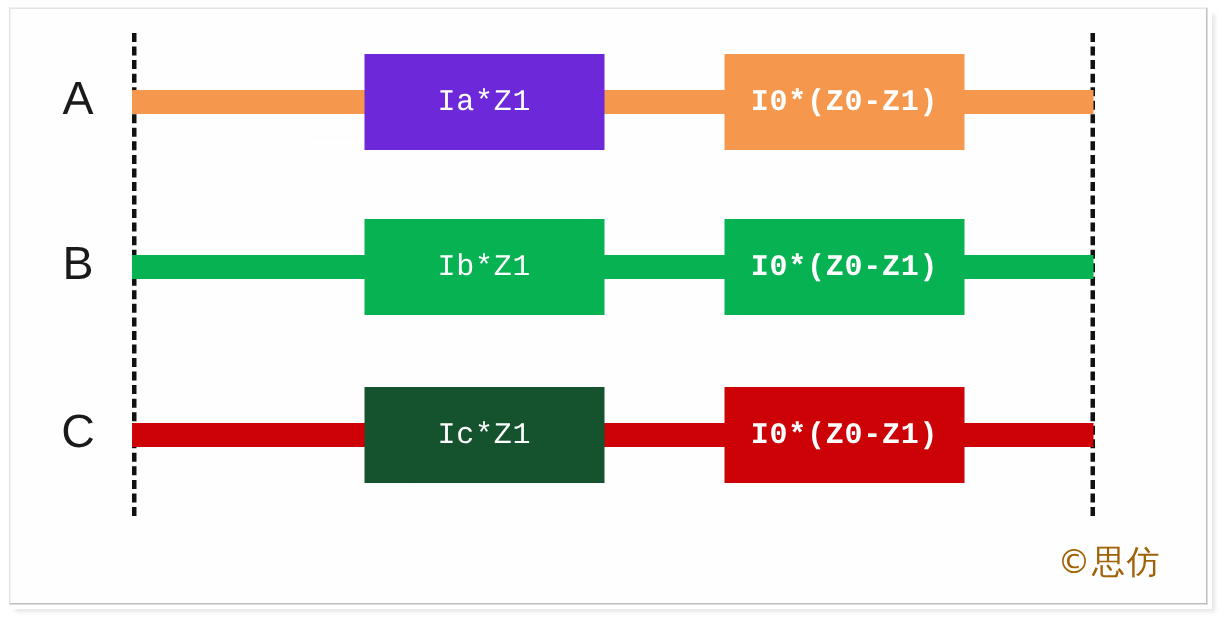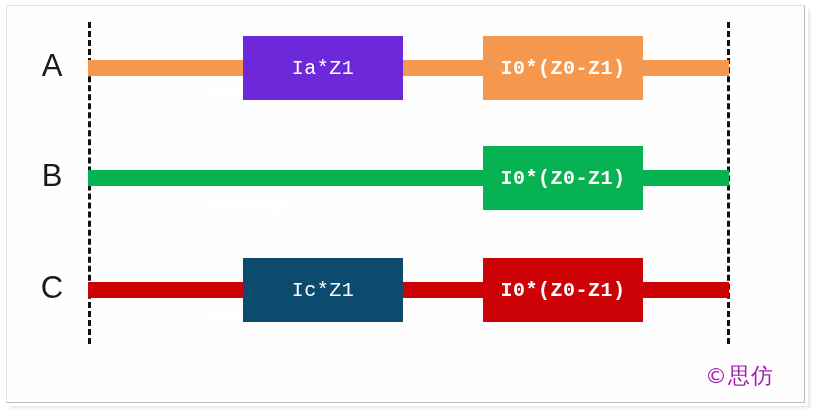--- a/index.html
+++ b/index.html
@@ -178,36 +178,37 @@
   <div class="phase-row row-b">
     <div class="phase-label">B</div>
 
     <div class="conductor" id="cond-b" style="background: rgb(7, 178, 83);">
       <div class="arrow">
         <div class="shaft"></div>
         <div class="head"></div>
       </div>
     </div>
 
+    <div class="block block-1" id="blk-b1" style="background: rgb(7, 178, 83);">Ib*Z1</div>
 
     <div class="block block-2" id="blk-b2" style="background: rgb(7, 178, 83);">I0*(Z0-Z1)</div>
   </div>
 
   <div class="phase-row row-c">
     <div class="phase-label">C</div>
 
     <div class="conductor" id="cond-c" style="background: rgb(204, 2, 6);">
       <div class="arrow">
         <div class="shaft"></div>
         <div class="head"></div>
       </div>
     </div>
 
-    <div class="block block-1" id="blk-c1" style="background: #0c4a6e;">Ic*Z1</div>
+    <div class="block block-1" id="blk-c1" style="background: #14532d;">Ic*Z1</div>
 
     <div class="block block-2" id="blk-c2" style="background: rgb(204, 2, 6);">I0*(Z0-Z1)</div>
   </div>
 
-  <div class="watermark" style="color: #a21caf;">
+  <div class="watermark" style="color: #a16207;">
     <div>©思仿</div>
   </div>
 
 </div>
 
 </body></html>

